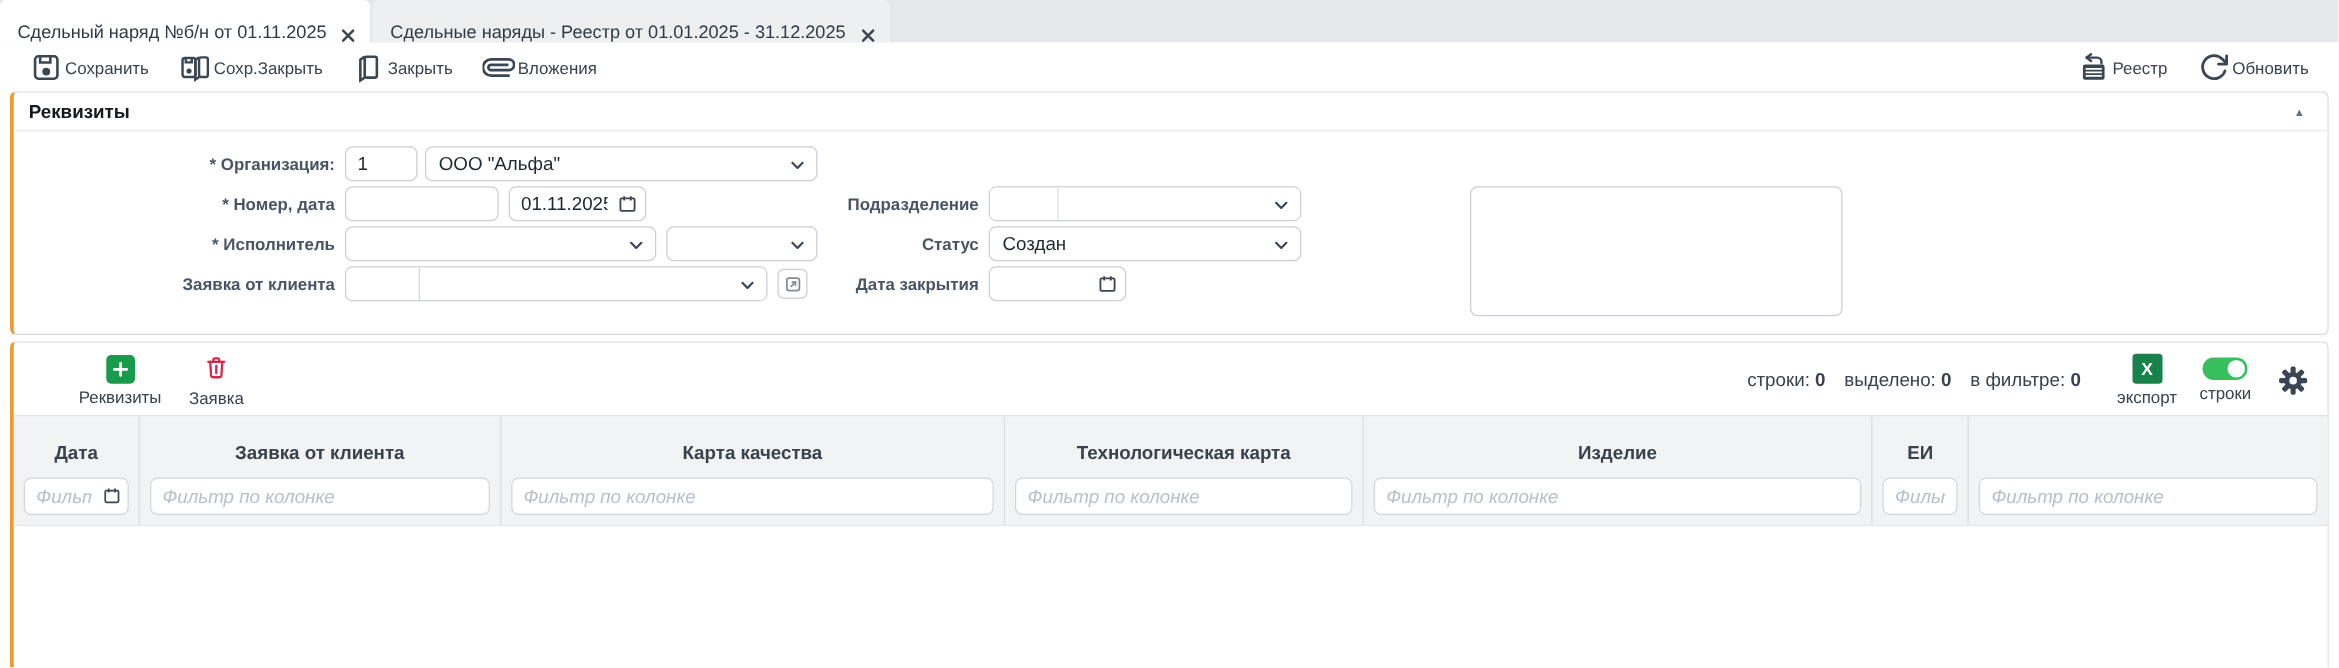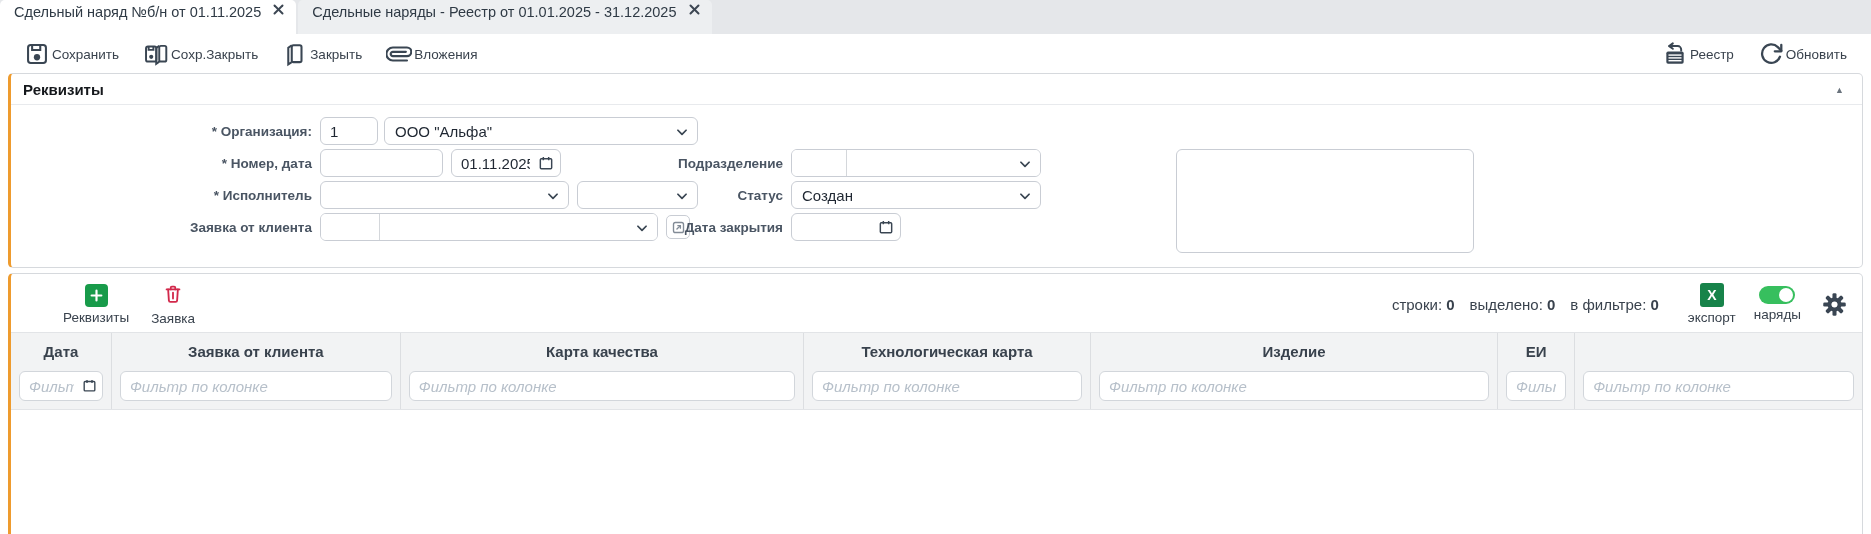--- a/index.html
+++ b/index.html
@@ -1,21 +1,21 @@
 <!DOCTYPE html>
 <html><head>
 <meta charset="utf-8">
 <style>
   * { box-sizing: border-box; margin: 0; padding: 0; }
   body { background:#fff; font-family:"Liberation Sans", sans-serif; }
   .app { position:relative; width:1871px; height:534px; background:#fff; overflow:hidden; }
 
   
   .tabbar { display:flex; align-items:stretch; height:34px; background:#e5e7ea; gap:2px; }
-  .tab { display:flex; align-items:flex-start; gap:12px; padding:4px 12px 0 14px; font-size:14.5px;
+  .tab { display:flex; align-items:flex-end; gap:12px; padding:4px 12px 0 14px; font-size:14.5px;
          color:#2f3a45; background:#edeff1; border-radius:5px 5px 0 0; white-space:nowrap; cursor:default; }
   .tab.active { background:#ffffff; }
   .tab-close { display:flex; align-items:center; }
 
   
   .toolbar { display:flex; justify-content:space-between; align-items:flex-start; padding:3px 16px 4px; background:#fff; }
   .tb-group { display:flex; gap:8px; }
   .tb-btn { display:flex; align-items:center; gap:2px; padding:4px 8px 2px;
             font-size:13.5px; color:#39424d; cursor:pointer; }
   .tb-btn svg { display:block; }
@@ -24,21 +24,21 @@
   .panel { margin:0 8px; border:1px solid #d6d9dd; border-left:3px solid #ee9b2e; border-radius:5px;
            background:#fff; overflow:hidden; }
   .panel-header { display:flex; justify-content:space-between; align-items:center; padding:7px 12px 6px;
                   border-bottom:1px solid #e8eaed; }
   .panel-title { font-size:15px; font-weight:700; color:#15181c; }
   .collapse-arrow { font-size:9px; color:#6a737d; padding:0 6px; cursor:pointer; }
 
   
   .form { position:relative; height:162px; padding-top:12px; }
   .fcol { position:absolute; top:12px; }
-  .fc1 { left:12px;padding-left:32px; }
+  .fc1 { left:0; }
   .fc2 { left:655px; top:44px; }
   .fc3 { left:1165px; top:44px; display:flex; }
   .frow { display:flex; align-items:center; margin-bottom:4px; height:28px; }
   .flabel { width:265px; padding-right:8px; text-align:right; font-size:13.5px; font-weight:600; color:#4a5563; }
   .fc2 .flabel { width:125px; }
   .fc3 .flabel { width:232px; padding-top:4px; align-self:flex-start; }
   input, textarea { font-family:inherit; font-size:15px; color:#1f2732; outline:none; }
   .tin { height:28px; border:1px solid #c9cdd4; border-radius:6px; padding:0 9px; background:#fff; }
   .combo { position:relative; height:28px; border:1px solid #c9cdd4; border-radius:6px; background:#fff;
            display:flex; align-items:center; padding:0 30px 0 10px; font-size:15px; color:#1f2732; cursor:pointer; }
@@ -64,21 +64,21 @@
   .gt-right { margin-left:auto; display:flex; align-items:center; }
   .stat { font-size:15px; color:#39424d; margin-right:15px; white-space:nowrap; }
   .stat b { font-weight:700; }
   .excel-icon { width:24px; height:24px; background:#17834a; border-radius:3px; color:#fff; font-weight:700;
                 font-size:14px; display:flex; align-items:center; justify-content:center; }
   .gt-btn.small-gap { margin-left:14px; margin-right:0; }
   .toggle { width:36px; height:18px; border-radius:9px; background:#37bf5e; position:relative; }
   .toggle .knob { position:absolute; right:2px; top:2px; width:14px; height:14px; border-radius:50%; background:#fff; }
   .gear { margin-left:20px; cursor:pointer; display:flex; align-items:center; }
 
-  .grid-header { display:flex; background:#f2f3f4; border-top:1px solid #e2e4e7; border-bottom:1px solid #e2e4e7; height:78px; }
+  .grid-header { display:flex; background:#f2f3f4; border-top:1px solid #e2e4e7; border-bottom:1px solid #e2e4e7; height:89px; }
   .gcol { display:flex; flex-direction:column; justify-content:flex-end; border-right:1px solid #dcdee1; padding:0 8px 8px; }
   .gcol:last-child { border-right:none; }
   .gcol-name { text-align:center; font-weight:600; font-size:15px; color:#39424d; margin-bottom:10px; min-height:18px; }
   .gcol-filter { position:relative; }
   .gcol-filter input { width:100%; height:30px; border:1px solid #d2d6db; border-radius:6px; padding:0 9px; background:#fff; }
   .gcol-filter.has-cal input { padding-right:28px; }
   .gcol-filter.has-cal svg { position:absolute; right:6px; top:7px; }
   input::placeholder, textarea::placeholder { font-style:italic; color:#b7c0ca; opacity:1; }
   .c0{width:105px}.c1{width:302px}.c2{width:422px}.c3{width:300px}.c4{width:426px}.c5{width:80px}.c6{width:300px}
   .grid-body { background:#fff; height:120px; }
@@ -311,21 +311,21 @@
         <span class="stat"><span>выделено:</span> <b>0</b></span>
         <span class="stat"><span>в фильтре:</span> <b>0</b></span>
         <div class="gt-btn small-gap">
           <span class="excel-icon">X</span>
           <span>экспорт</span>
         </div>
         <div class="gt-btn small-gap" style="margin-left:18px">
           <span class="toggle">
               <span class="knob"></span>
             </span>
-          <span>наряды</span>
+          <span>строки</span>
         </div>
         <span class="gear">
           <svg width="27" height="27" viewBox="0 0 24 24" fill="#3a4653">
             <rect x="10.2" y="2" width="3.6" height="20" rx="1.2"></rect>
             <rect x="10.2" y="2" width="3.6" height="20" rx="1.2" transform="rotate(45 12 12)"></rect>
             <rect x="10.2" y="2" width="3.6" height="20" rx="1.2" transform="rotate(90 12 12)"></rect>
             <rect x="10.2" y="2" width="3.6" height="20" rx="1.2" transform="rotate(135 12 12)"></rect>
             <circle cx="12" cy="12" r="6.2"></circle>
             <circle cx="12" cy="12" r="2.7" fill="#fff"></circle>
           </svg>

